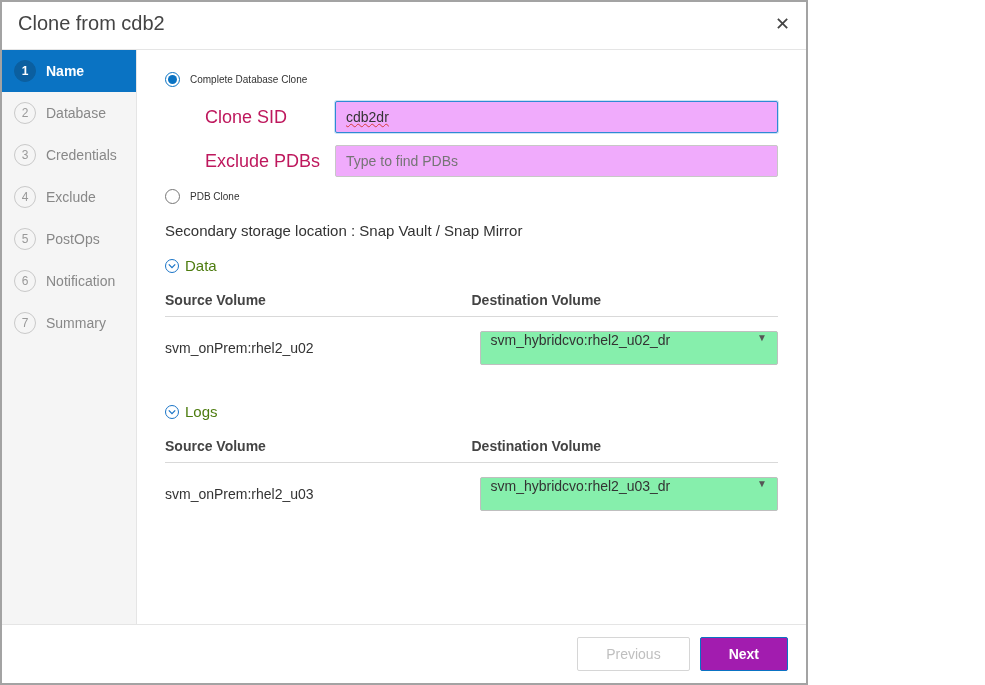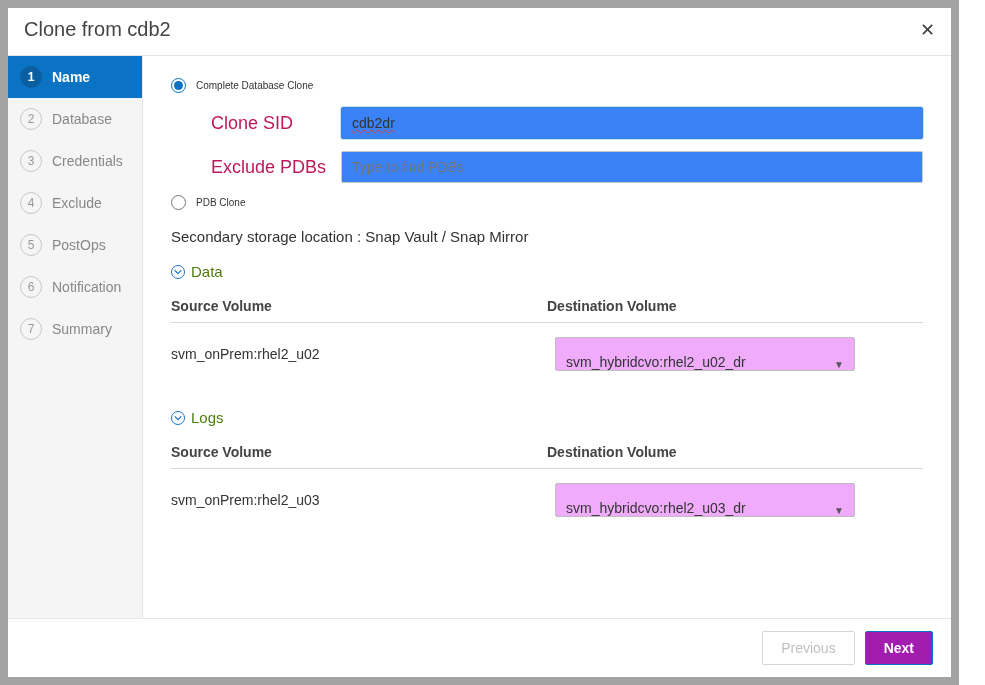--- a/index.html
+++ b/index.html
@@ -4,23 +4,23 @@
 <style>
   * { box-sizing: border-box; margin: 0; padding: 0; }
   html, body { height: 100%; }
   body {
     font-family: "Segoe UI", "Helvetica Neue", Arial, sans-serif;
     font-size: 14px;
     color: #333;
     background: #fff;
   }
   .modal {
-    width: 959px;
+    width: 808px;
     height: 685px;
-    border: 8px solid #a3a3a3;
+    border: 2px solid #a3a3a3;
     display: flex;
     flex-direction: column;
     background: #fff;
   }
   .modal-header {
     display: flex;
     align-items: center;
     justify-content: space-between;
     padding: 10px 16px 14px 16px;
     border-bottom: 1px solid #e5e5e5;
@@ -113,21 +113,21 @@
     font-size: 18px;
   }
   .text-input {
     flex: 1;
     height: 32px;
     padding: 4px 10px;
     border: 1px solid #c7c7c7;
     border-radius: 2px;
     font-size: 14px;
     color: #333;
-    background: #3b82f6;
+    background: #f0abfc;
   }
   .text-input.focused {
     border-color: #2f8ad4;
     box-shadow: 0 0 0 1px rgba(47,138,212,0.25);
   }
   .underline-red {
     text-decoration: underline;
     text-decoration-style: wavy;
     text-decoration-color: #d43b3b;
     text-decoration-thickness: 1px;
@@ -177,41 +177,41 @@
     gap: 16px;
   }
   .col-src { width: 50%; }
   .col-dst { width: 50%; display: flex; }
   .select {
     flex: 1;
     height: 34px;
     border: 1px solid #bfbfbf;
     border-radius: 2px;
     display: flex;
-    align-items: flex-end;
+    align-items: flex-start;
     justify-content: space-between;
     padding: 0 10px;
     cursor: pointer;
-    background: #f0abfc;
+    background: #86efac;
     max-width: 300px;
   }
   .select .caret {
     font-size: 10px;
     color: #555;
   }
   .modal-footer {
     border-top: 1px solid #e5e5e5;
     padding: 12px 18px;
     display: flex;
     justify-content: flex-end;
     gap: 10px;
   }
   .btn {
     height: 34px;
-    padding: 0 18px;
+    padding: 0 28px;
     font-size: 14px;
     border-radius: 2px;
     cursor: pointer;
     border: 1px solid transparent;
   }
   .btn-secondary {
     background: #fff;
     border-color: #d6d6d6;
     color: #bfbfbf;
     cursor: default;

